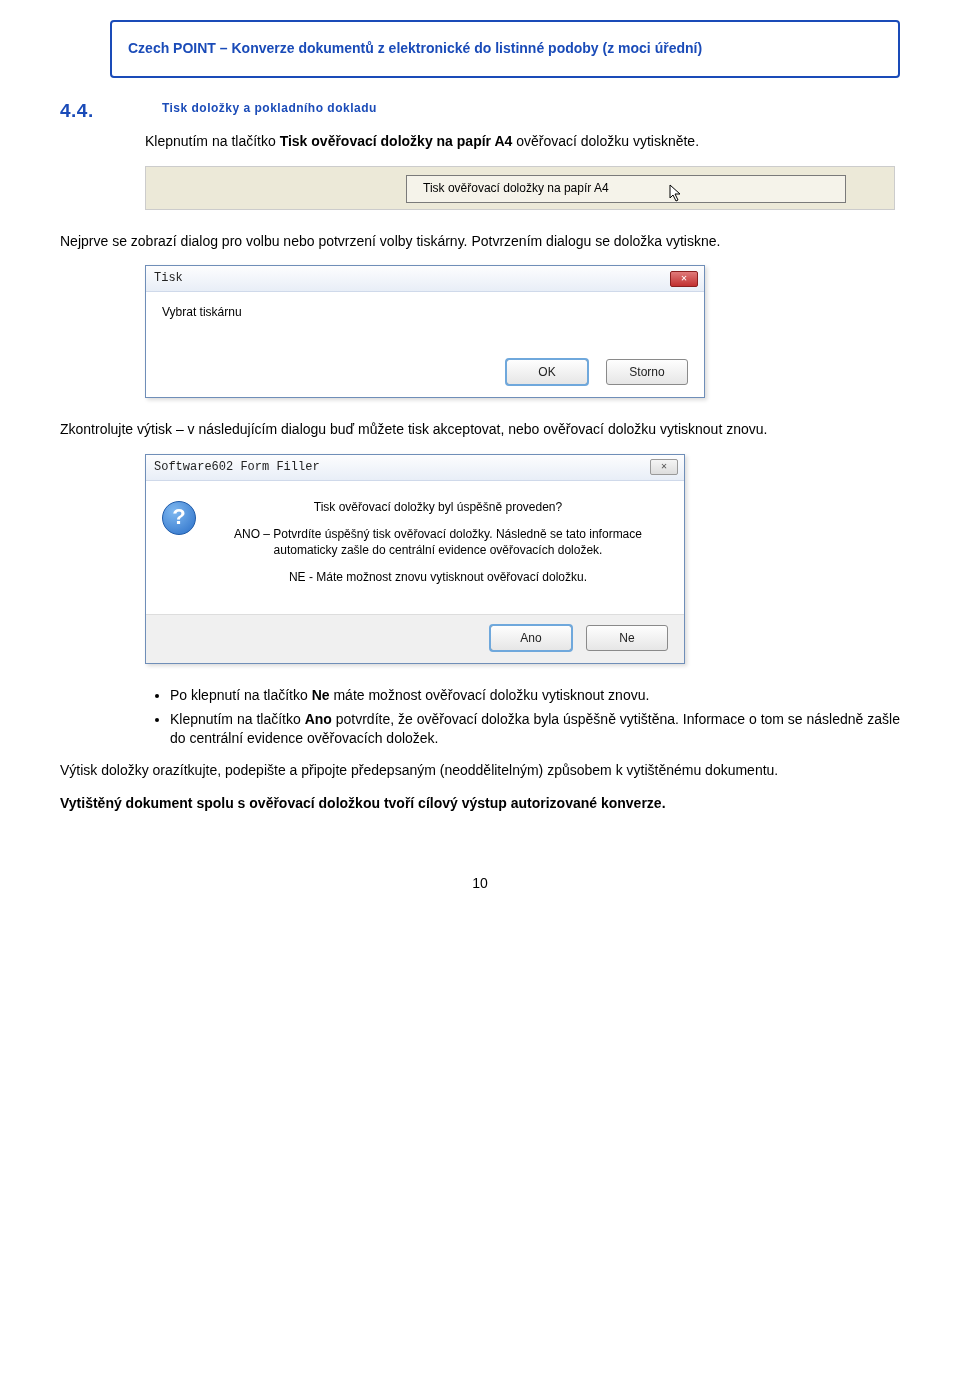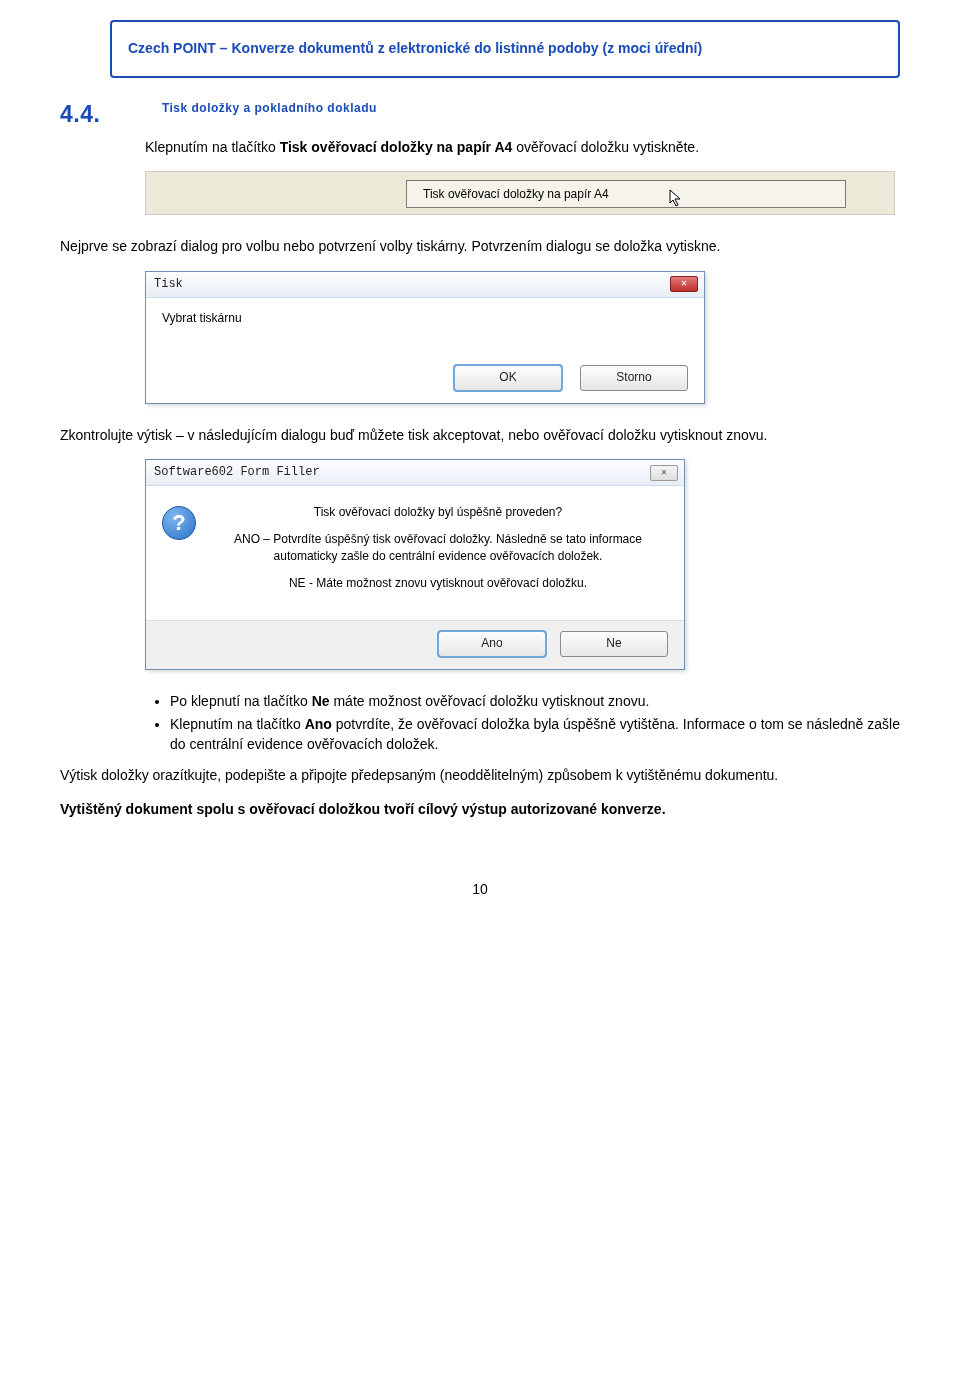--- a/index.html
+++ b/index.html
@@ -20,21 +20,21 @@
     margin: 0 0 20px 50px;
     color: #1a4bb8;
     font-weight: bold;
     font-size: 14px;
     display: inline-block;
     width: calc(100% - 50px);
   }
   .section-num {
     color: #1a4bb8;
     font-weight: bold;
-    font-size: 23px;
+    font-size: 19px;
     letter-spacing: 0.5px;
     display: inline-block;
     width: 70px;
     vertical-align: top;
   }
   .section-title {
     color: #1a4bb8;
     font-weight: bold;
     font-size: 12px;
     letter-spacing: 0.5px;
@@ -128,21 +128,21 @@
     font-size: 8px; color: #333;
   }
   .fig-btnrow {
     display: flex;
     justify-content: flex-end;
     gap: 18px;
     padding: 8px 16px 12px 0;
     background: #fff;
   }
   .win-btn {
-    width: 108px; height: 26px;
+    width: 82px; height: 26px;
     border: 1px solid #8a8a8a;
     background: linear-gradient(#fefefe,#e6e6e6);
     border-radius: 3px;
     display: flex; align-items: center; justify-content: center;
     font-size: 12px;
     color: #222;
   }
   .win-btn.focus { outline: 2px solid #6fa8dc; outline-offset: -1px; }
 
   

